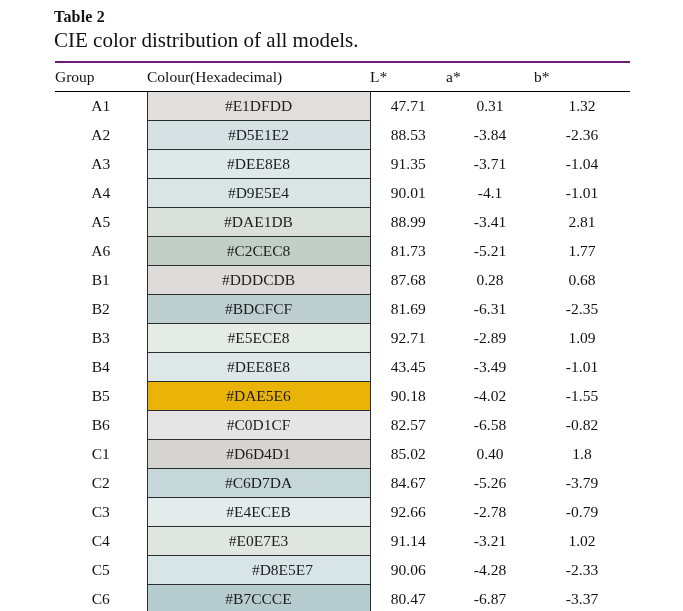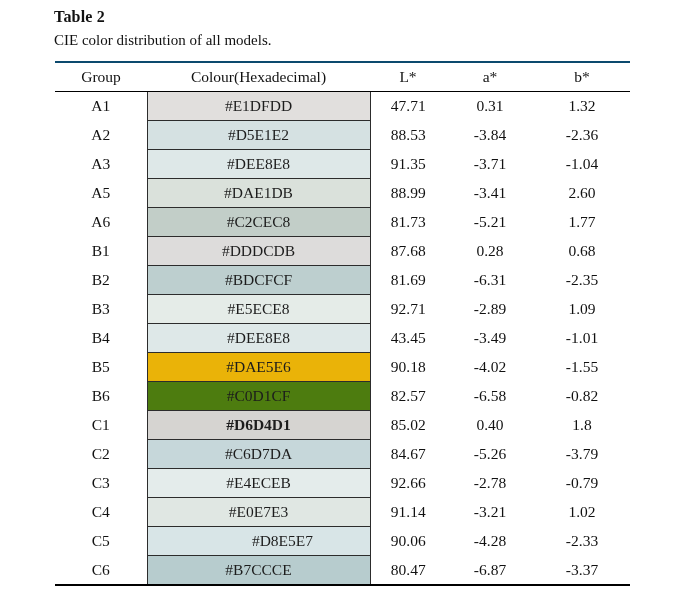--- a/index.html
+++ b/index.html
@@ -12,37 +12,37 @@
   }
   .page { position: relative; width: 683px; height: 611px; }
 
   .tbl-title {
     position: absolute; left: 54px; top: 7px;
     font-size: 16px; font-weight: bold; line-height: 20px;
     letter-spacing: 0.2px;
   }
   .tbl-caption {
     position: absolute; left: 54px; top: 30px;
-    font-size: 15px; line-height: 20px;
+    font-size: 21px; line-height: 20px;
   }
 
   .tbl-wrap { position: absolute; left: 55px; top: 61px; width: 575px; }
 
   table.cie {
     width: 575px;
     border-collapse: collapse;
     table-layout: fixed;
     font-size: 15.5px;
   }
   table.cie th {
     font-weight: normal;
     height: 28px;
-    text-align: center;
+    text-align: left;
     vertical-align: middle;
-    border-top: 2px solid #0c4a6e;
+    border-top: 2px solid #701a75;
     border-bottom: 1.5px solid #000000;
     padding: 0;
   }
   table.cie td {
     height: 28px;
     text-align: center;
     vertical-align: middle;
     padding: 0;
     white-space: nowrap;
   }
@@ -98,27 +98,34 @@
   </tr>
 
   <tr>
     <td>A3</td>
     <td class="swatch-cell" style="background-color: rgb(222, 232, 232);">#DEE8E8</td>
     <td>91.35</td>
     <td>-3.71</td>
     <td>-1.04</td>
   </tr>
 
+  <tr>
+    <td>A4</td>
+    <td class="swatch-cell" style="background-color: rgb(217, 229, 228);">#D9E5E4</td>
+    <td>90.01</td>
+    <td>-4.1</td>
+    <td>-1.01</td>
+  </tr>
 
   <tr>
     <td>A5</td>
     <td class="swatch-cell" style="background-color: rgb(218, 225, 219);">#DAE1DB</td>
     <td>88.99</td>
     <td>-3.41</td>
-    <td>2.60</td>
+    <td>2.81</td>
   </tr>
 
   <tr>
     <td>A6</td>
     <td class="swatch-cell" style="background-color: rgb(194, 206, 200);">#C2CEC8</td>
     <td>81.73</td>
     <td>-5.21</td>
     <td>1.77</td>
   </tr>
 
@@ -157,29 +164,29 @@
   <tr>
     <td>B5</td>
     <td class="swatch-cell" style="background-color: #eab308; margin-left: 36px;">#DAE5E6</td>
     <td>90.18</td>
     <td>-4.02</td>
     <td>-1.55</td>
   </tr>
 
   <tr>
     <td>B6</td>
-    <td class="swatch-cell" style="background-color: #4d7c0f; margin-left: 21px;">#C0D1CF</td>
+    <td class="swatch-cell" style="background-color: #e5e5e5; margin-left: 21px;">#C0D1CF</td>
     <td>82.57</td>
     <td>-6.58</td>
     <td>-0.82</td>
   </tr>
 
   <tr>
     <td>C1</td>
-    <td class="swatch-cell" style="background-color: rgb(214, 212, 209); font-weight: bold;">#D6D4D1</td>
+    <td class="swatch-cell" style="background-color: rgb(214, 212, 209);">#D6D4D1</td>
     <td>85.02</td>
     <td>0.40</td>
     <td>1.8</td>
   </tr>
 
   <tr>
     <td>C2</td>
     <td class="swatch-cell" style="background-color: rgb(198, 215, 218);">#C6D7DA</td>
     <td>84.67</td>
     <td>-5.26</td>

